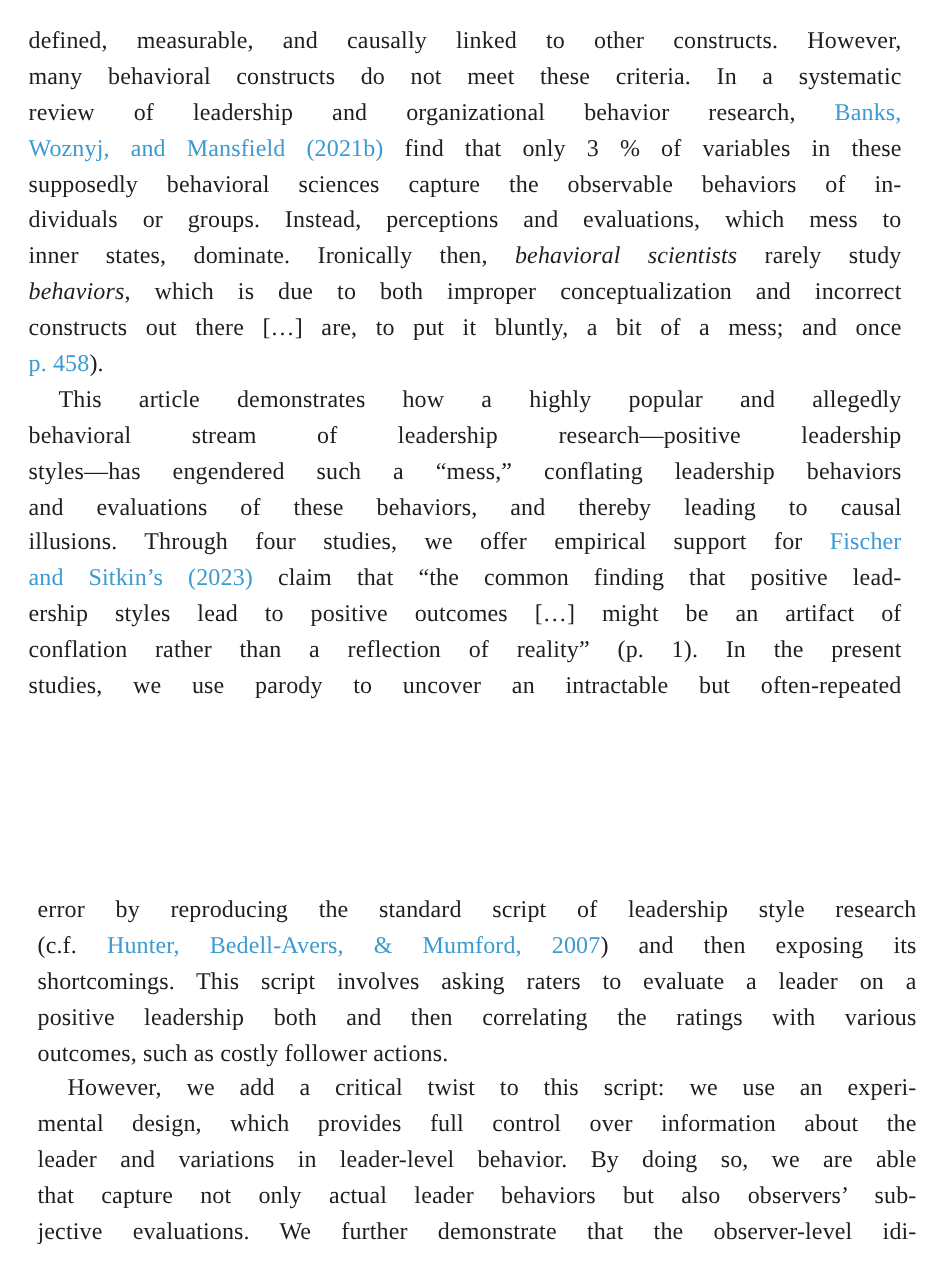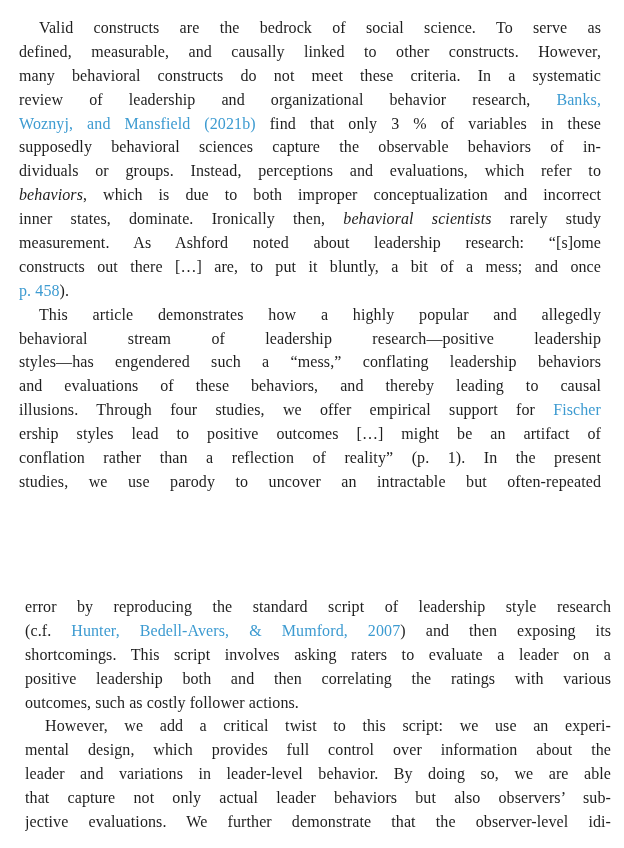--- a/index.html
+++ b/index.html
@@ -51,37 +51,36 @@
   }
   .seg-italic {
     font-style: italic;
   }
 </style>
 </head>
 <body>
 
 <div id="article-page" style="--page-bg: #ffffff; --text-color: #1e1e1e; --link-color: #3d9bd1;">
   <div id="block-top" class="text-block">
-      <div class="line indent"><span>Valid constructs are the bedrock of social science. To serve as</span></div>
       <div class="line"><span>defined, measurable, and causally linked to other constructs. However,</span></div>
       <div class="line"><span>many behavioral constructs do not meet these criteria. In a systematic</span></div>
       <div class="line"><span>review of leadership and organizational behavior research, </span><span class="seg-link">Banks,</span></div>
       <div class="line"><span class="seg-link">Woznyj, and Mansfield (2021b)</span><span> find that only 3 % of variables in these</span></div>
       <div class="line"><span>supposedly behavioral sciences capture the observable behaviors of in-</span></div>
-      <div class="line"><span>dividuals or groups. Instead, perceptions and evaluations, which refer to</span></div>
+      <div class="line"><span>dividuals or groups. Instead, perceptions and evaluations, which mess to</span></div>
+      <div class="line"><span>inner states, dominate. Ironically then, </span><span class="seg-italic">behavioral scientists</span><span> rarely study</span></div>
       <div class="line"><span class="seg-italic">behaviors</span><span>, which is due to both improper conceptualization and incorrect</span></div>
-      <div class="line"><span>inner states, dominate. Ironically then, </span><span class="seg-italic">behavioral scientists</span><span> rarely study</span></div>
-      <div class="line"><span>measurement. As Ashford noted about leadership research: “[s]ome</span></div>
       <div class="line"><span>constructs out there […] are, to put it bluntly, a bit of a mess; and once</span></div>
       <div class="line last"><span class="seg-link">p. 458</span><span>).</span></div>
       <div class="line indent"><span>This article demonstrates how a highly popular and allegedly</span></div>
       <div class="line"><span>behavioral stream of leadership research—positive leadership</span></div>
       <div class="line"><span>styles—has engendered such a “mess,” conflating leadership behaviors</span></div>
       <div class="line"><span>and evaluations of these behaviors, and thereby leading to causal</span></div>
       <div class="line"><span>illusions. Through four studies, we offer empirical support for </span><span class="seg-link">Fischer</span></div>
+      <div class="line"><span class="seg-link">and Sitkin’s (2023)</span><span> claim that “the common finding that positive lead-</span></div>
       <div class="line"><span>ership styles lead to positive outcomes […] might be an artifact of</span></div>
       <div class="line"><span>conflation rather than a reflection of reality” (p. 1). In the present</span></div>
       <div class="line"><span>studies, we use parody to uncover an intractable but often-repeated</span></div>
     </div>
   <div id="block-bottom" class="text-block">
       <div class="line"><span>error by reproducing the standard script of leadership style research</span></div>
       <div class="line"><span>(c.f. </span><span class="seg-link">Hunter, Bedell-Avers, &amp; Mumford, 2007</span><span>) and then exposing its</span></div>
       <div class="line"><span>shortcomings. This script involves asking raters to evaluate a leader on a</span></div>
       <div class="line"><span>positive leadership both and then correlating the ratings with various</span></div>
       <div class="line last"><span>outcomes, such as costly follower actions.</span></div>

